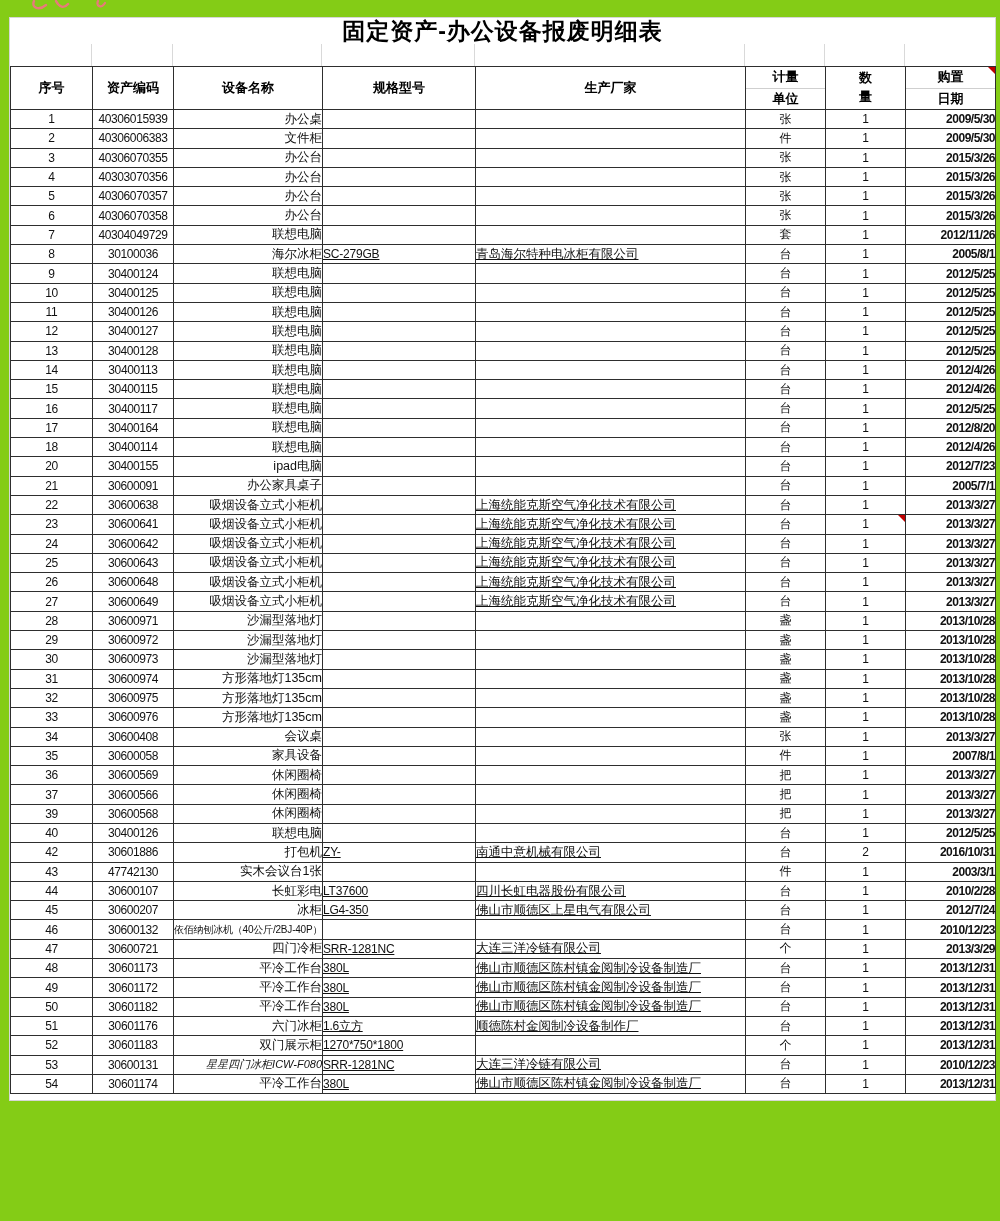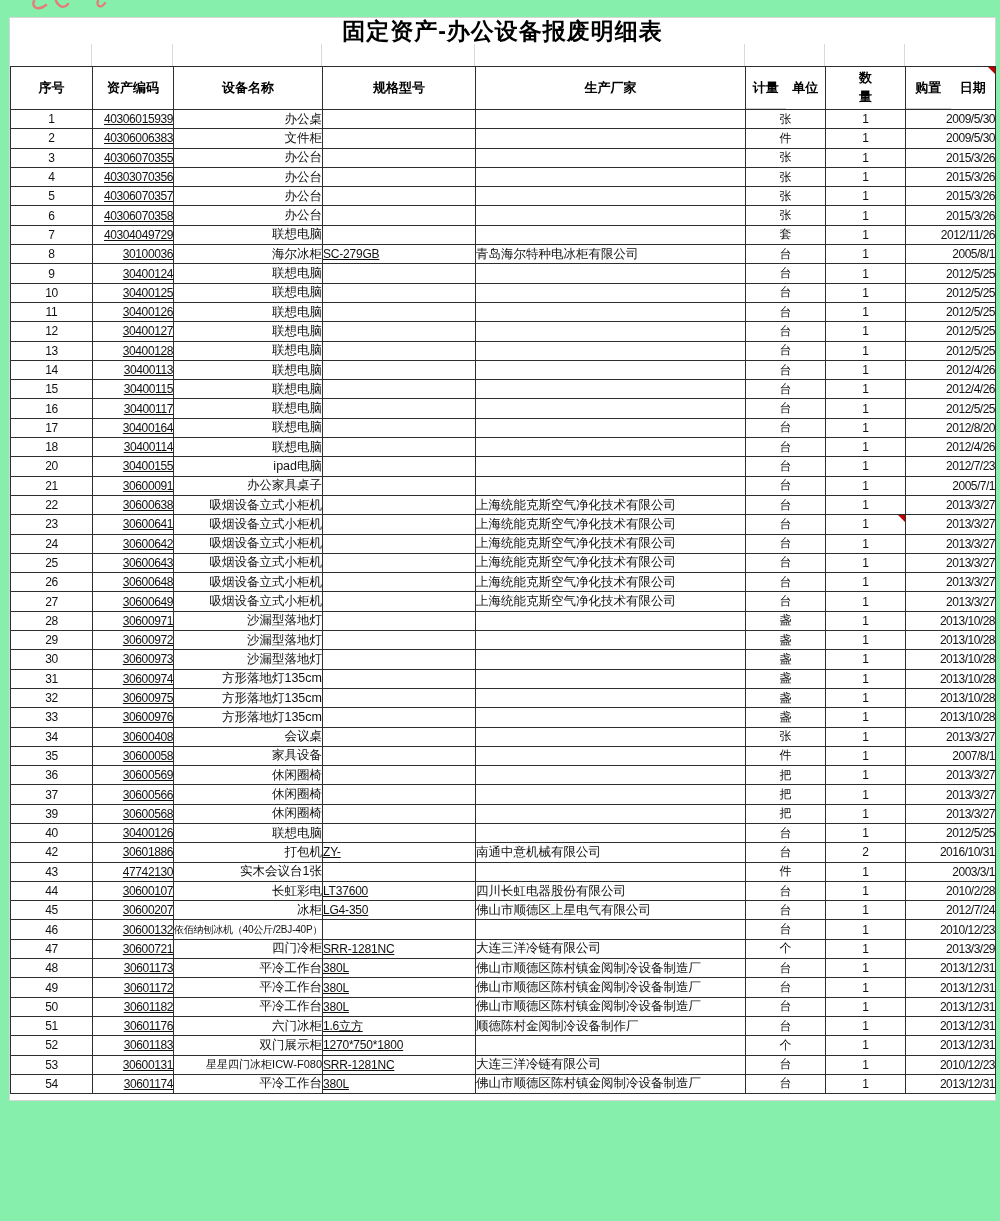--- a/index.html
+++ b/index.html
@@ -1,18 +1,18 @@
 <!DOCTYPE html>
 <html><head>
 <meta charset="utf-8">
 <style>
   html,body{margin:0;padding:0;background:#ffffff;}
   body{width:1000px;height:1221px;overflow:hidden;
        font-family:"Liberation Sans","DejaVu Sans",sans-serif;color:#111;}
-  .stage{position:relative;width:1000px;height:1221px;background:#86efac;}
+  .stage{position:relative;width:1000px;height:1221px;background:#84cc16;}
 
   
   .pen-marks{position:absolute;left:26px;top:0;}
 
   
   .sheet{position:absolute;left:9px;top:17px;width:985px;
          border:1px solid #d6d6d6;background:#fff;box-sizing:content-box;}
 
   .title-row{height:26px;display:flex;align-items:center;justify-content:center;}
   .title{font-size:23px;font-weight:bold;letter-spacing:1px;color:#000;white-space:nowrap;}
@@ -20,36 +20,36 @@
   .blank-row{display:flex;height:22px;}
   .blank-row .bc{border-right:1px solid #d9d9d9;height:100%;box-sizing:border-box;}
   .blank-row .bc:last-child{border-right:none;}
 
   table.assets{border-collapse:collapse;table-layout:fixed;width:985px;}
   table.assets th,table.assets td{border:1px solid #2e2e2e;padding:0;margin:0;
       overflow:hidden;white-space:nowrap;box-sizing:border-box;}
 
   thead th{height:43px;font-size:13px;font-weight:bold;color:#000;
       text-align:center;vertical-align:middle;position:relative;background:#fff;}
-  .twoLine{display:flex;flex-direction:row;height:100%;}
+  .twoLine{display:flex;flex-direction:column;height:100%;}
   .twoLine .half{flex:1;display:flex;align-items:center;justify-content:center;position:relative;}
   .twoLine .half.div{border-bottom:1px solid #cfcfcf;}
   .stacked{line-height:1.45;}
 
   tbody td{height:19.3px;font-size:12px;vertical-align:middle;position:relative;}
   td.c-seq{text-align:center;letter-spacing:-0.3px;}
-  td.c-code{text-align:right;padding-left:3px;letter-spacing:-0.4px;text-decoration:underline;}
+  td.c-code{text-align:center;padding-left:3px;letter-spacing:-0.4px;}
   td.c-name{text-align:right;padding-left:4px;font-size:12.5px;}
-  td.c-name.sm{font-size:11px;}
+  td.c-name.sm{font-size:11px;font-style:italic;}
   td.c-name.xs{font-size:10px;letter-spacing:-0.2px;}
   td.c-spec{text-align:left;padding-left:5px;letter-spacing:-0.2px;text-decoration:underline;}
-  td.c-mfr{text-align:left;padding-left:5px;font-size:12.5px;}
+  td.c-mfr{text-align:left;padding-left:5px;font-size:12.5px;text-decoration:underline;}
   td.c-unit{text-align:center;}
   td.c-qty{text-align:center;letter-spacing:-0.3px;}
-  td.c-date{text-align:right;padding-right:4px;letter-spacing:-0.5px;font-weight:400;}
+  td.c-date{text-align:right;padding-right:4px;letter-spacing:-0.5px;font-weight:700;}
 
   .cmark{position:absolute;top:0;right:0;width:0;height:0;
          border-top:7px solid #c00000;border-left:7px solid transparent;}
   .spacer{height:6px;}
 </style>
 </head>
 <body>
 
 <div class="stage">
 

